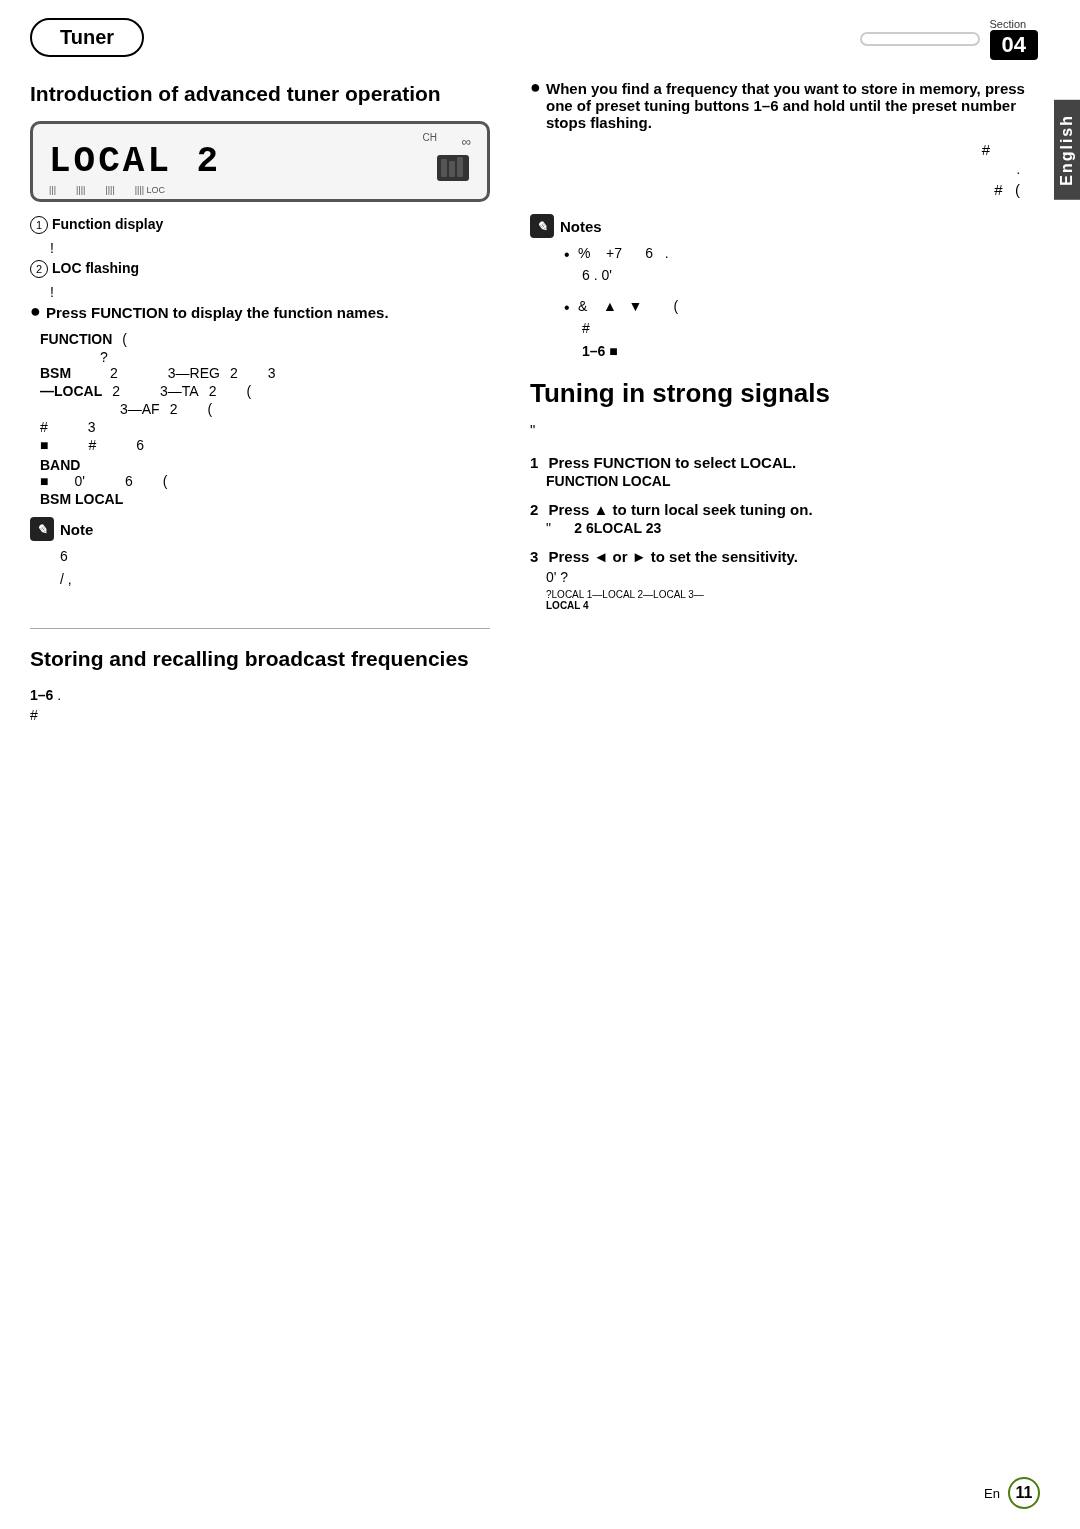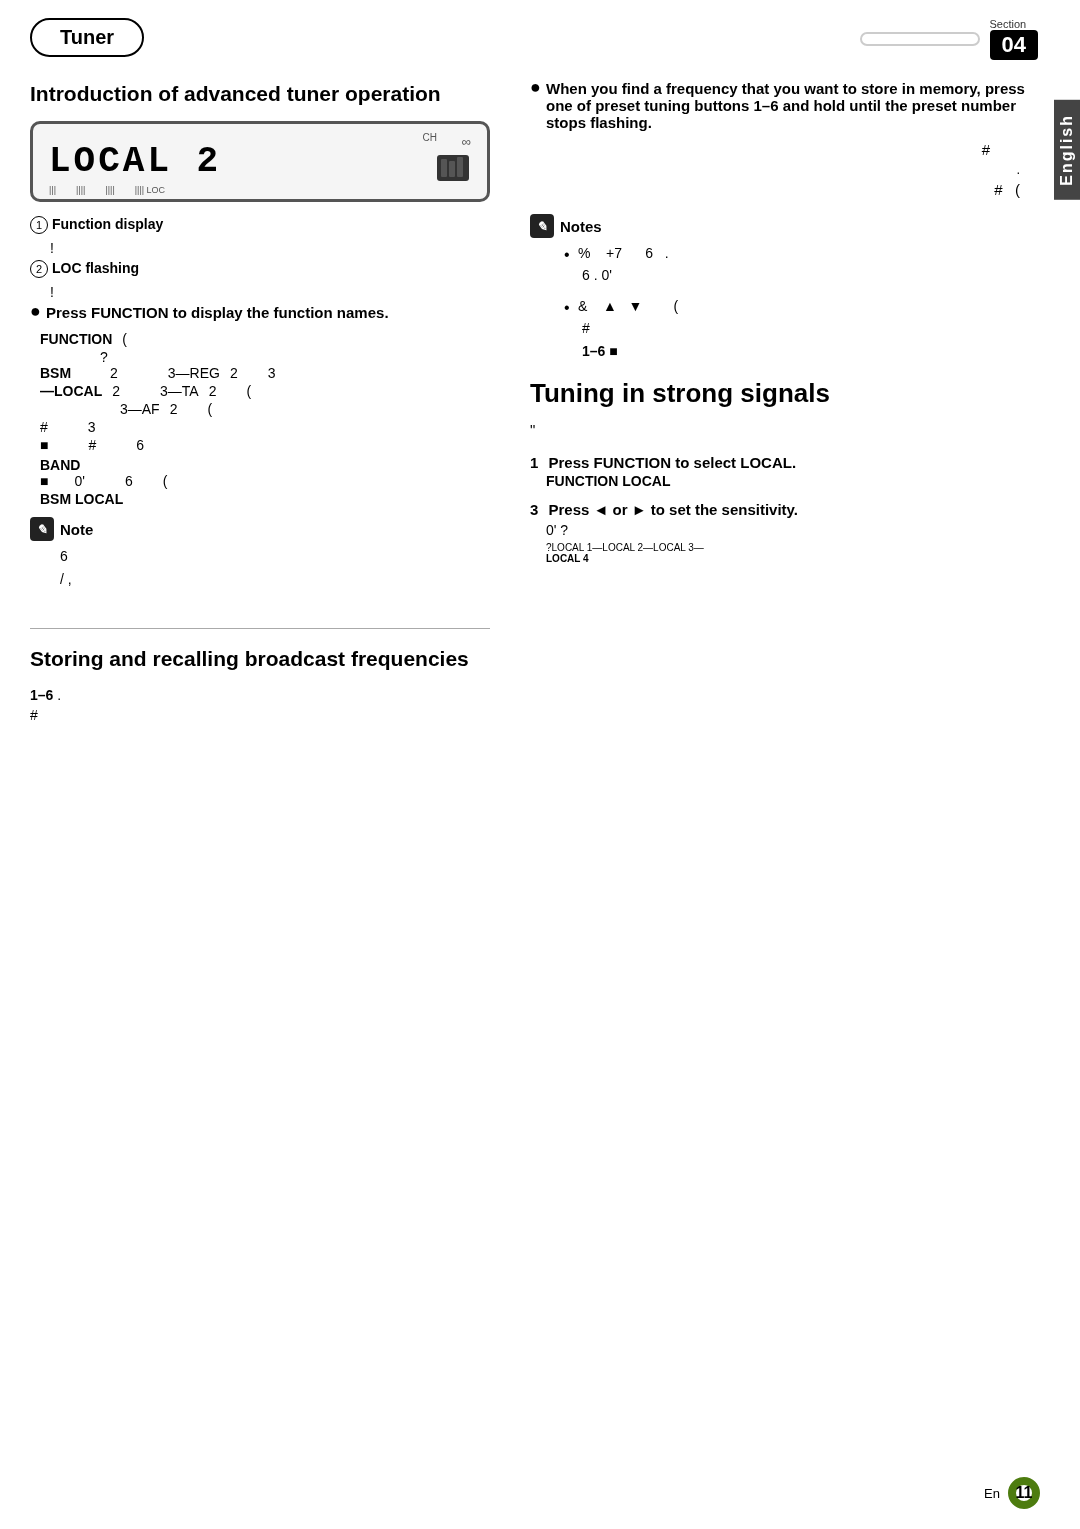--- a/index.html
+++ b/index.html
@@ -280,21 +280,21 @@
       bottom: 20px;
       right: 40px;
       display: flex;
       align-items: center;
       gap: 8px;
       font-size: 14px;
     }
     .page-num-circle {
       width: 32px;
       height: 32px;
-      border: 8px solid #4d7c0f;
+      border: 2px solid #4d7c0f;
       border-radius: 50%;
       display: flex;
       align-items: center;
       justify-content: center;
       font-weight: bold;
       font-size: 16px;
     }
     .en-label {
       font-size: 13px;
     }
@@ -539,20 +539,31 @@
     <div class="step-item">
       <span class="step-num">1</span>
       <span class="step-desc">
         <b>Press FUNCTION to select LOCAL.</b>
       </span>
       <div class="step-indent">
         <b>FUNCTION        LOCAL</b>
       </div>
     </div>
 
+    <div class="step-item">
+      <span class="step-num">2</span>
+      <span class="step-desc">
+        <b>Press ▲ to turn local seek tuning on.</b>
+      </span>
+      <div class="step-indent">
+        <span>"</span>
+        &nbsp;&nbsp;&nbsp;&nbsp;
+        <b>2   6LOCAL 23</b>
+      </div>
+    </div>
 
     <div class="step-item">
       <span class="step-num">3</span>
       <span class="step-desc">
         <b>Press ◄ or ► to set the sensitivity.</b>
       </span>
       <div class="sensitivity-line">0'  ?</div>
       <div class="local-chain">?LOCAL 1—LOCAL 2—LOCAL 3—</div>
       <div class="local-chain"><b>LOCAL 4</b></div>
     </div>

